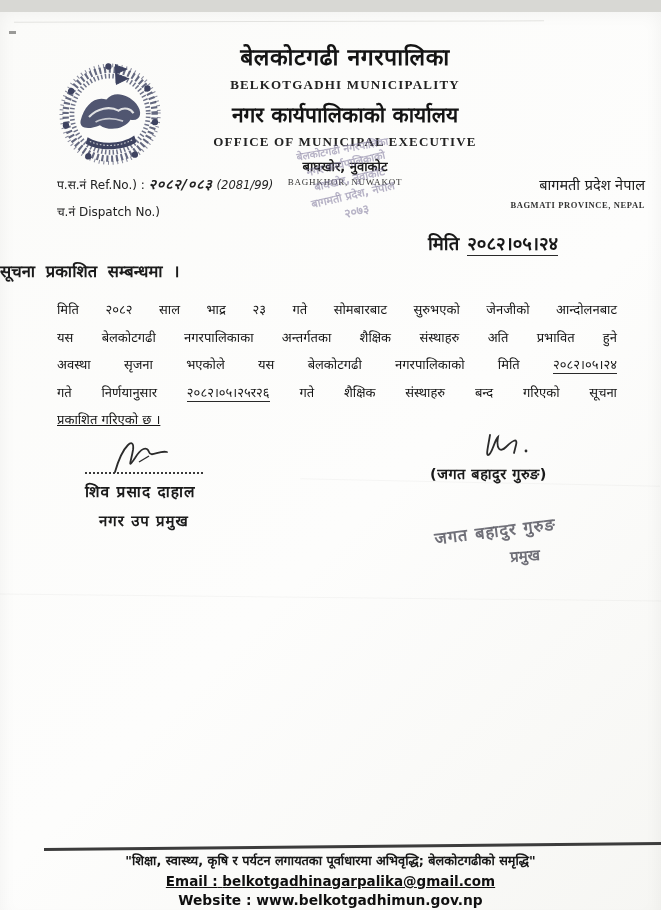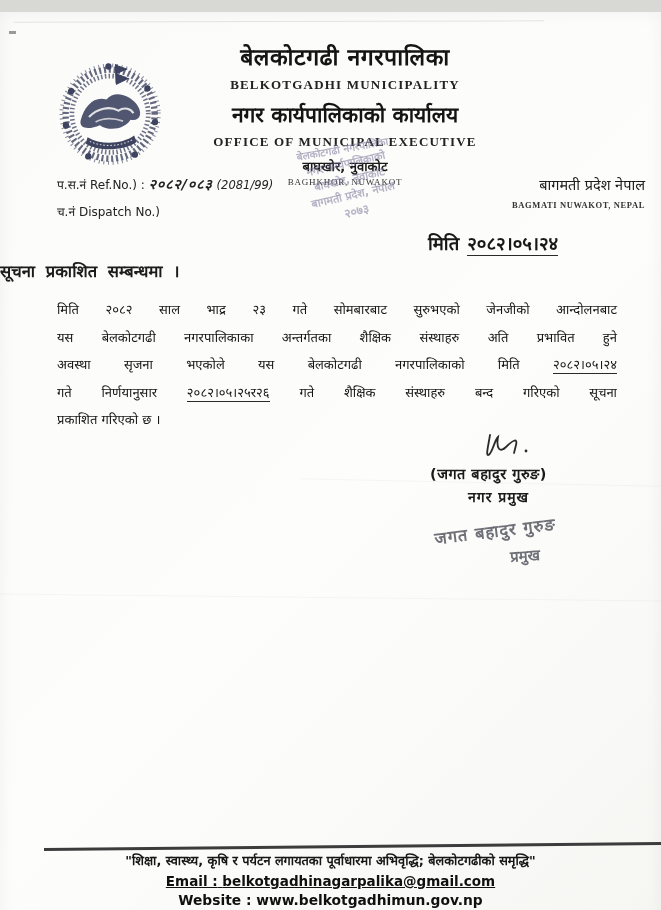--- a/index.html
+++ b/index.html
@@ -59,21 +59,21 @@
   
   .dateline{position:absolute;left:428px;top:218px;font-size:18.5px;font-weight:bold;color:#181818;white-space:nowrap;}
   .dateline .dval{margin-left:8px;border-bottom:1.6px solid #2a2a2a;padding-bottom:1px;}
 
   
   .subject{position:absolute;left:0;top:247px;width:100%;font-size:16.5px;font-weight:600;word-spacing:5px;color:#1b1b1b;}
 
   
   .body-text{position:absolute;left:57px;top:284px;width:560px;font-size:13px;color:#151515;}
   .body-text .ln{line-height:27.6px;text-align:justify;text-align-last:justify;white-space:nowrap;}
-  .body-text .ln.last{text-align:right;text-align-last:left;}
+  .body-text .ln.last{text-align:right;text-align-last:left;text-decoration:underline;}
   .u-seg{border-bottom:1.4px solid #2a2a2a;padding-bottom:1px;}
 
   
   .sig-left{position:absolute;left:85px;top:430px;width:180px;}
   .sig-left .squiggle{position:absolute;left:24px;top:-6px;}
   .sig-left .dotline{width:118px;border-bottom:2.4px dotted #3a3a3a;height:30px;}
   .sig-left .name{font-size:15.5px;font-weight:600;margin-top:6px;letter-spacing:1px;color:#1a1a1a;}
   .sig-left .title{font-size:15px;font-weight:600;margin-top:8px;padding-left:14px;letter-spacing:1px;color:#1a1a1a;}
 
   .sig-right{position:absolute;left:430px;top:415px;width:210px;}
@@ -149,45 +149,53 @@
     <div class="row">
       <span>प.स.नं Ref.No.) :</span>
       <span class="ref-val">२०८२/०८३</span>
       <span class="ref-paren">(2081/99)</span>
     </div>
     <div class="row">च.नं Dispatch No.)</div>
   </div>
 
   <div class="province">
     <div class="prov-np">बागमती प्रदेश नेपाल</div>
-    <div class="prov-en">BAGMATI NUWAKOT, NEPAL</div>
+    <div class="prov-en">BAGMATI PROVINCE, NEPAL</div>
   </div>
 
   <div class="dateline">
     <span>मिति</span><span class="dval">२०८२।०५।२४</span>
   </div>
 
   <div class="subject">सूचना प्रकाशित सम्बन्धमा ।</div>
 
   <div class="body-text">
     <div class="ln">मिति २०८२ साल भाद्र २३ गते सोमबारबाट सुरुभएको जेनजीको आन्दोलनबाट</div>
     <div class="ln">यस बेलकोटगढी नगरपालिकाका अन्तर्गतका शैक्षिक संस्थाहरु अति प्रभावित हुने</div>
     <div class="ln"><span>अवस्था सृजना भएकोले यस बेलकोटगढी नगरपालिकाको मिति </span><span class="u-seg">२०८२।०५।२४</span></div>
     <div class="ln"><span>गते निर्णयानुसार </span><span class="u-seg">२०८२।०५।२५र२६</span><span> गते शैक्षिक संस्थाहरु बन्द गरिएको सूचना</span></div>
     <div class="ln last">प्रकाशित गरिएको छ ।</div>
   </div>
 
+  <div class="sig-left">
+    <svg class="squiggle" width="78" height="44" viewBox="0 0 78 44" aria-hidden="true">
+      <path d="M6 36 C14 8 26 0 24 14 C22 26 18 34 26 22 C32 12 38 10 40 16 C42 22 50 14 58 16" fill="none" stroke="#2b2b2b" stroke-width="1.8" stroke-linecap="round"></path>
+      <path d="M30 26 l10 -6" fill="none" stroke="#2b2b2b" stroke-width="1.4"></path>
+    </svg>
+    <div class="dotline"></div>
+    <div class="name">शिव प्रसाद दाहाल</div>
+    <div class="title">नगर उप प्रमुख</div>
+  </div>
 
   <div class="sig-right">
     <svg class="squiggle" width="70" height="40" viewBox="0 0 70 40" aria-hidden="true">
       <path d="M14 10 C12 22 10 30 12 30 C16 30 18 16 22 12 C20 24 24 28 30 22 C36 16 42 12 40 20 L38 28" fill="none" stroke="#2b2b2b" stroke-width="1.8" stroke-linecap="round"></path>
       <circle cx="50" cy="26" r="1.4" fill="#2b2b2b"></circle>
     </svg>
     <div class="pname">(जगत बहादुर गुरुङ)</div>
-    <div class="ptitle">नगर प्रमुख</div>
     <div class="stamp-name">जगत बहादुर गुरुङ</div>
     <div class="stamp-title">प्रमुख</div>
   </div>
 
   <div class="footer-rule"></div>
   <div class="footer">
     <div class="motto">"शिक्षा, स्वास्थ्य, कृषि र पर्यटन लगायतका पूर्वाधारमा अभिवृद्धि; बेलकोटगढीको समृद्धि"</div>
     <div class="email-row">
       <span>Email :</span>
       <span>belkotgadhinagarpalika@gmail.com</span>

